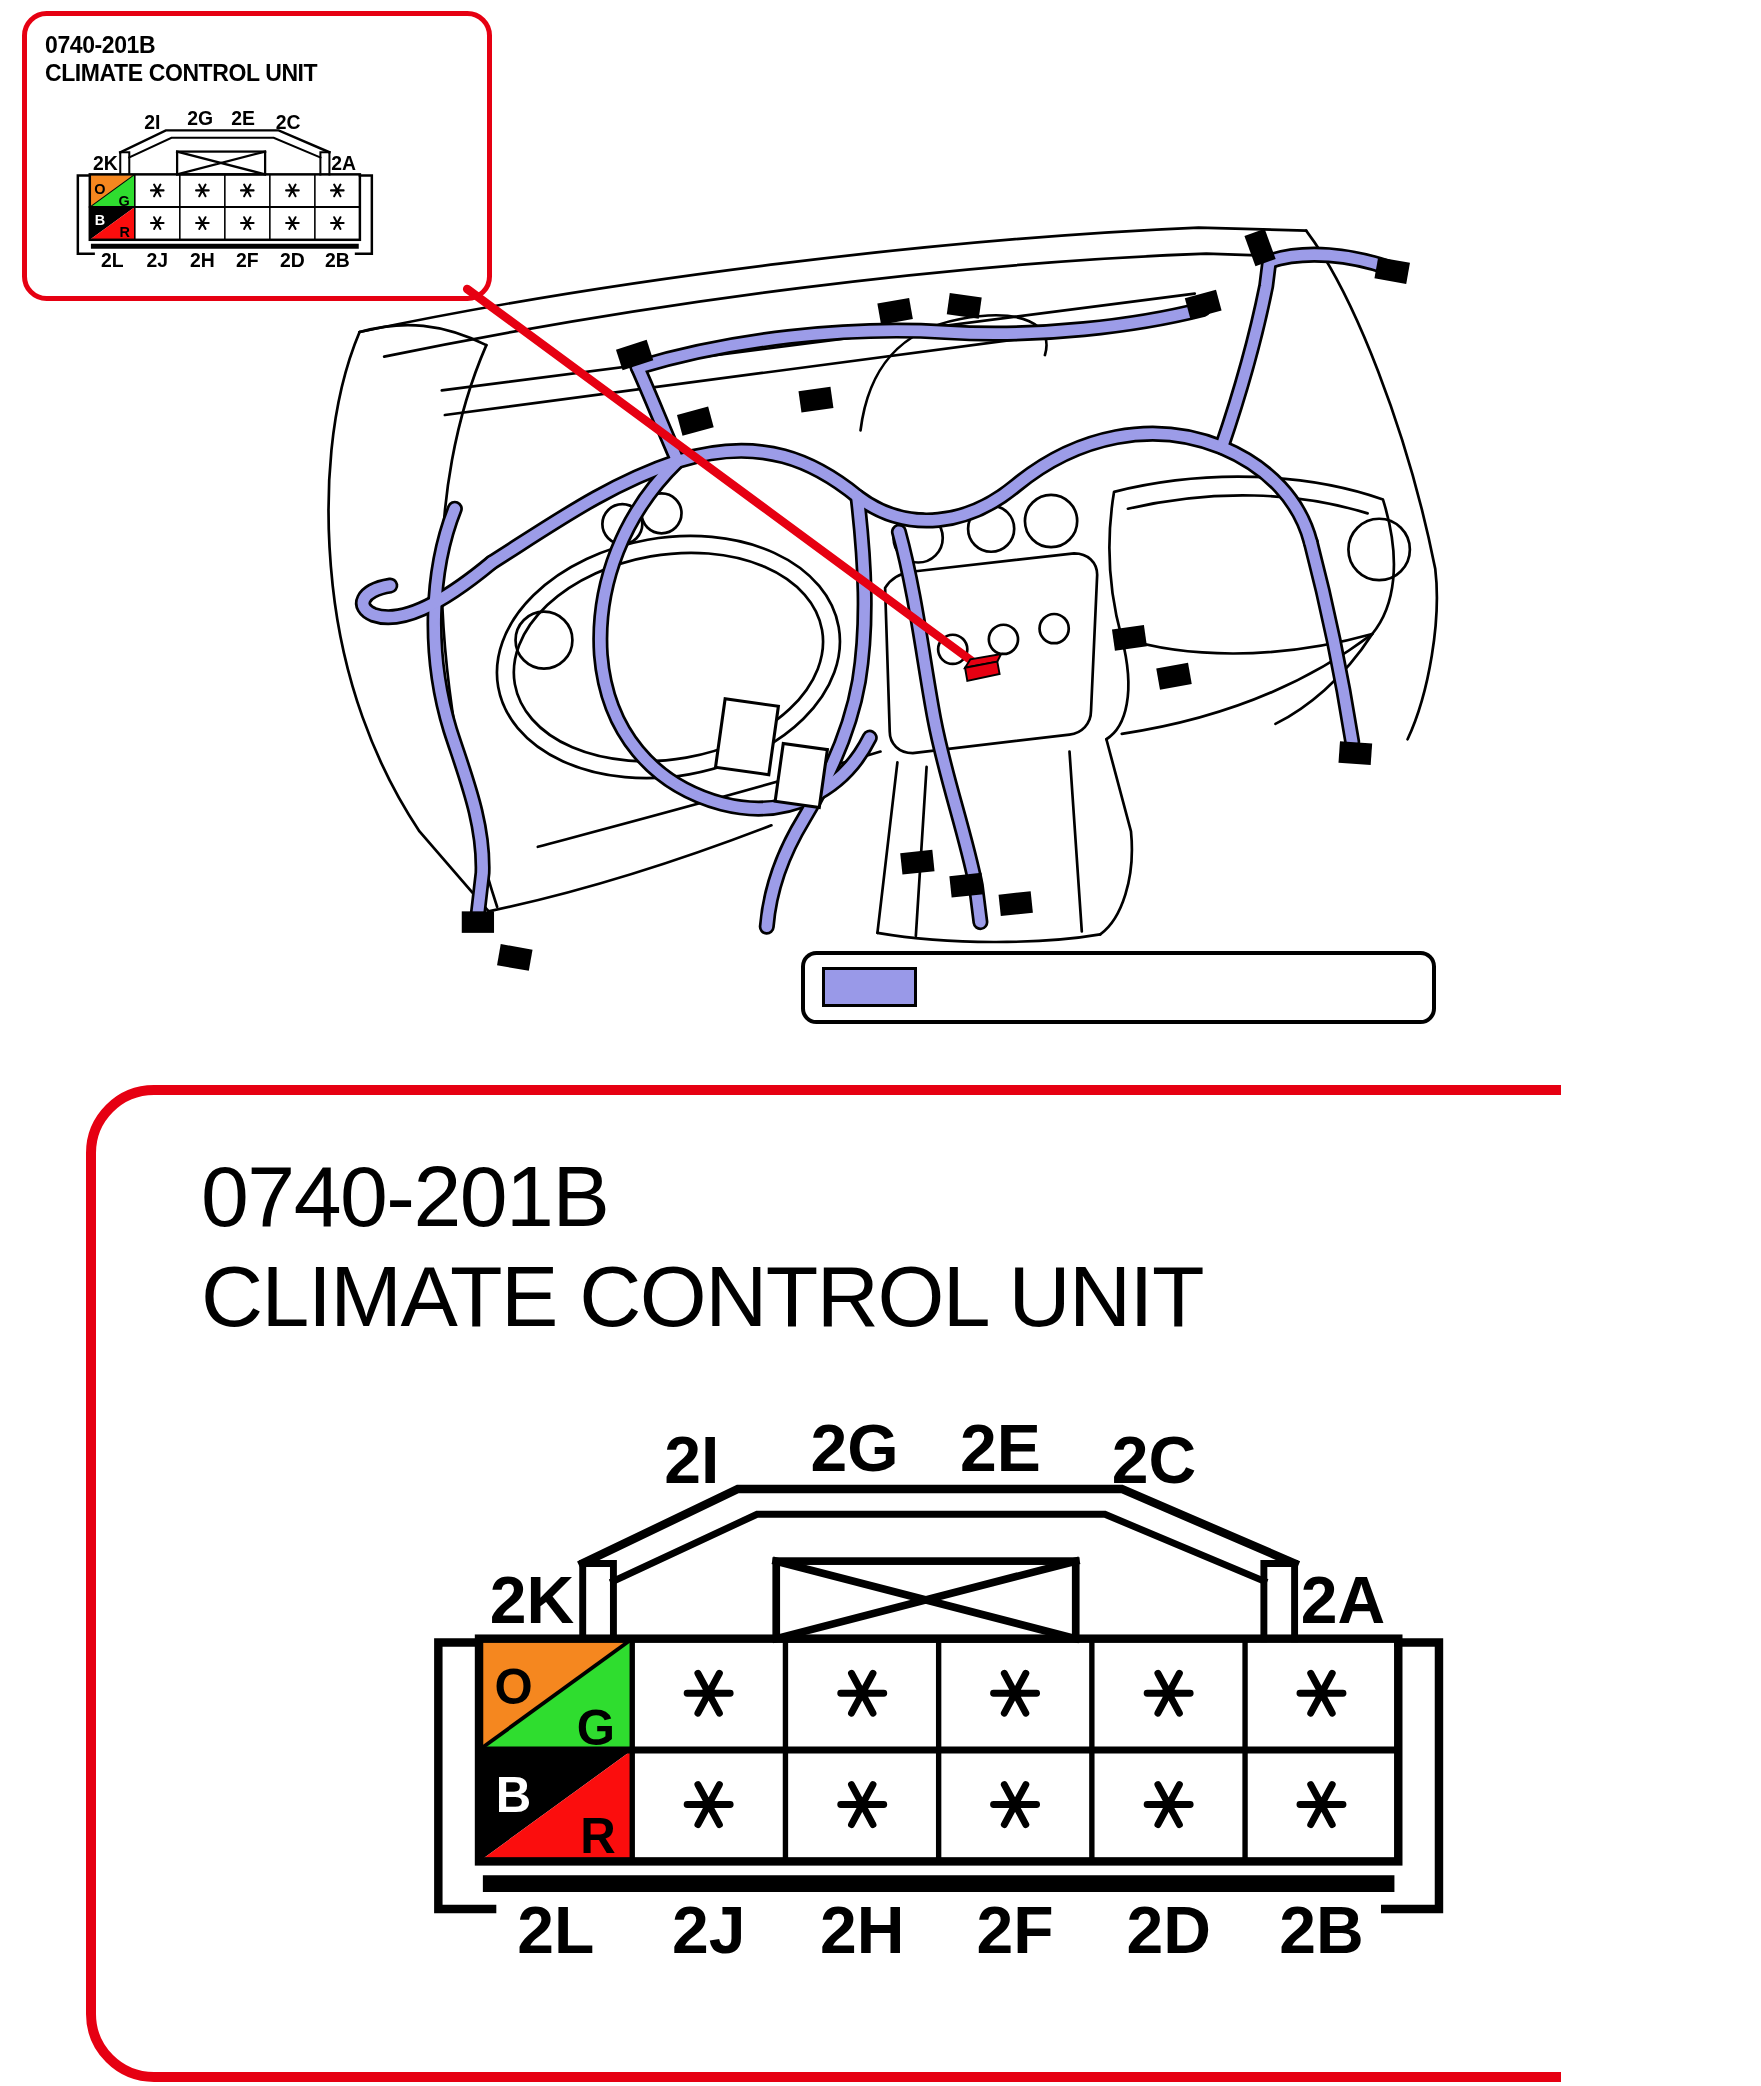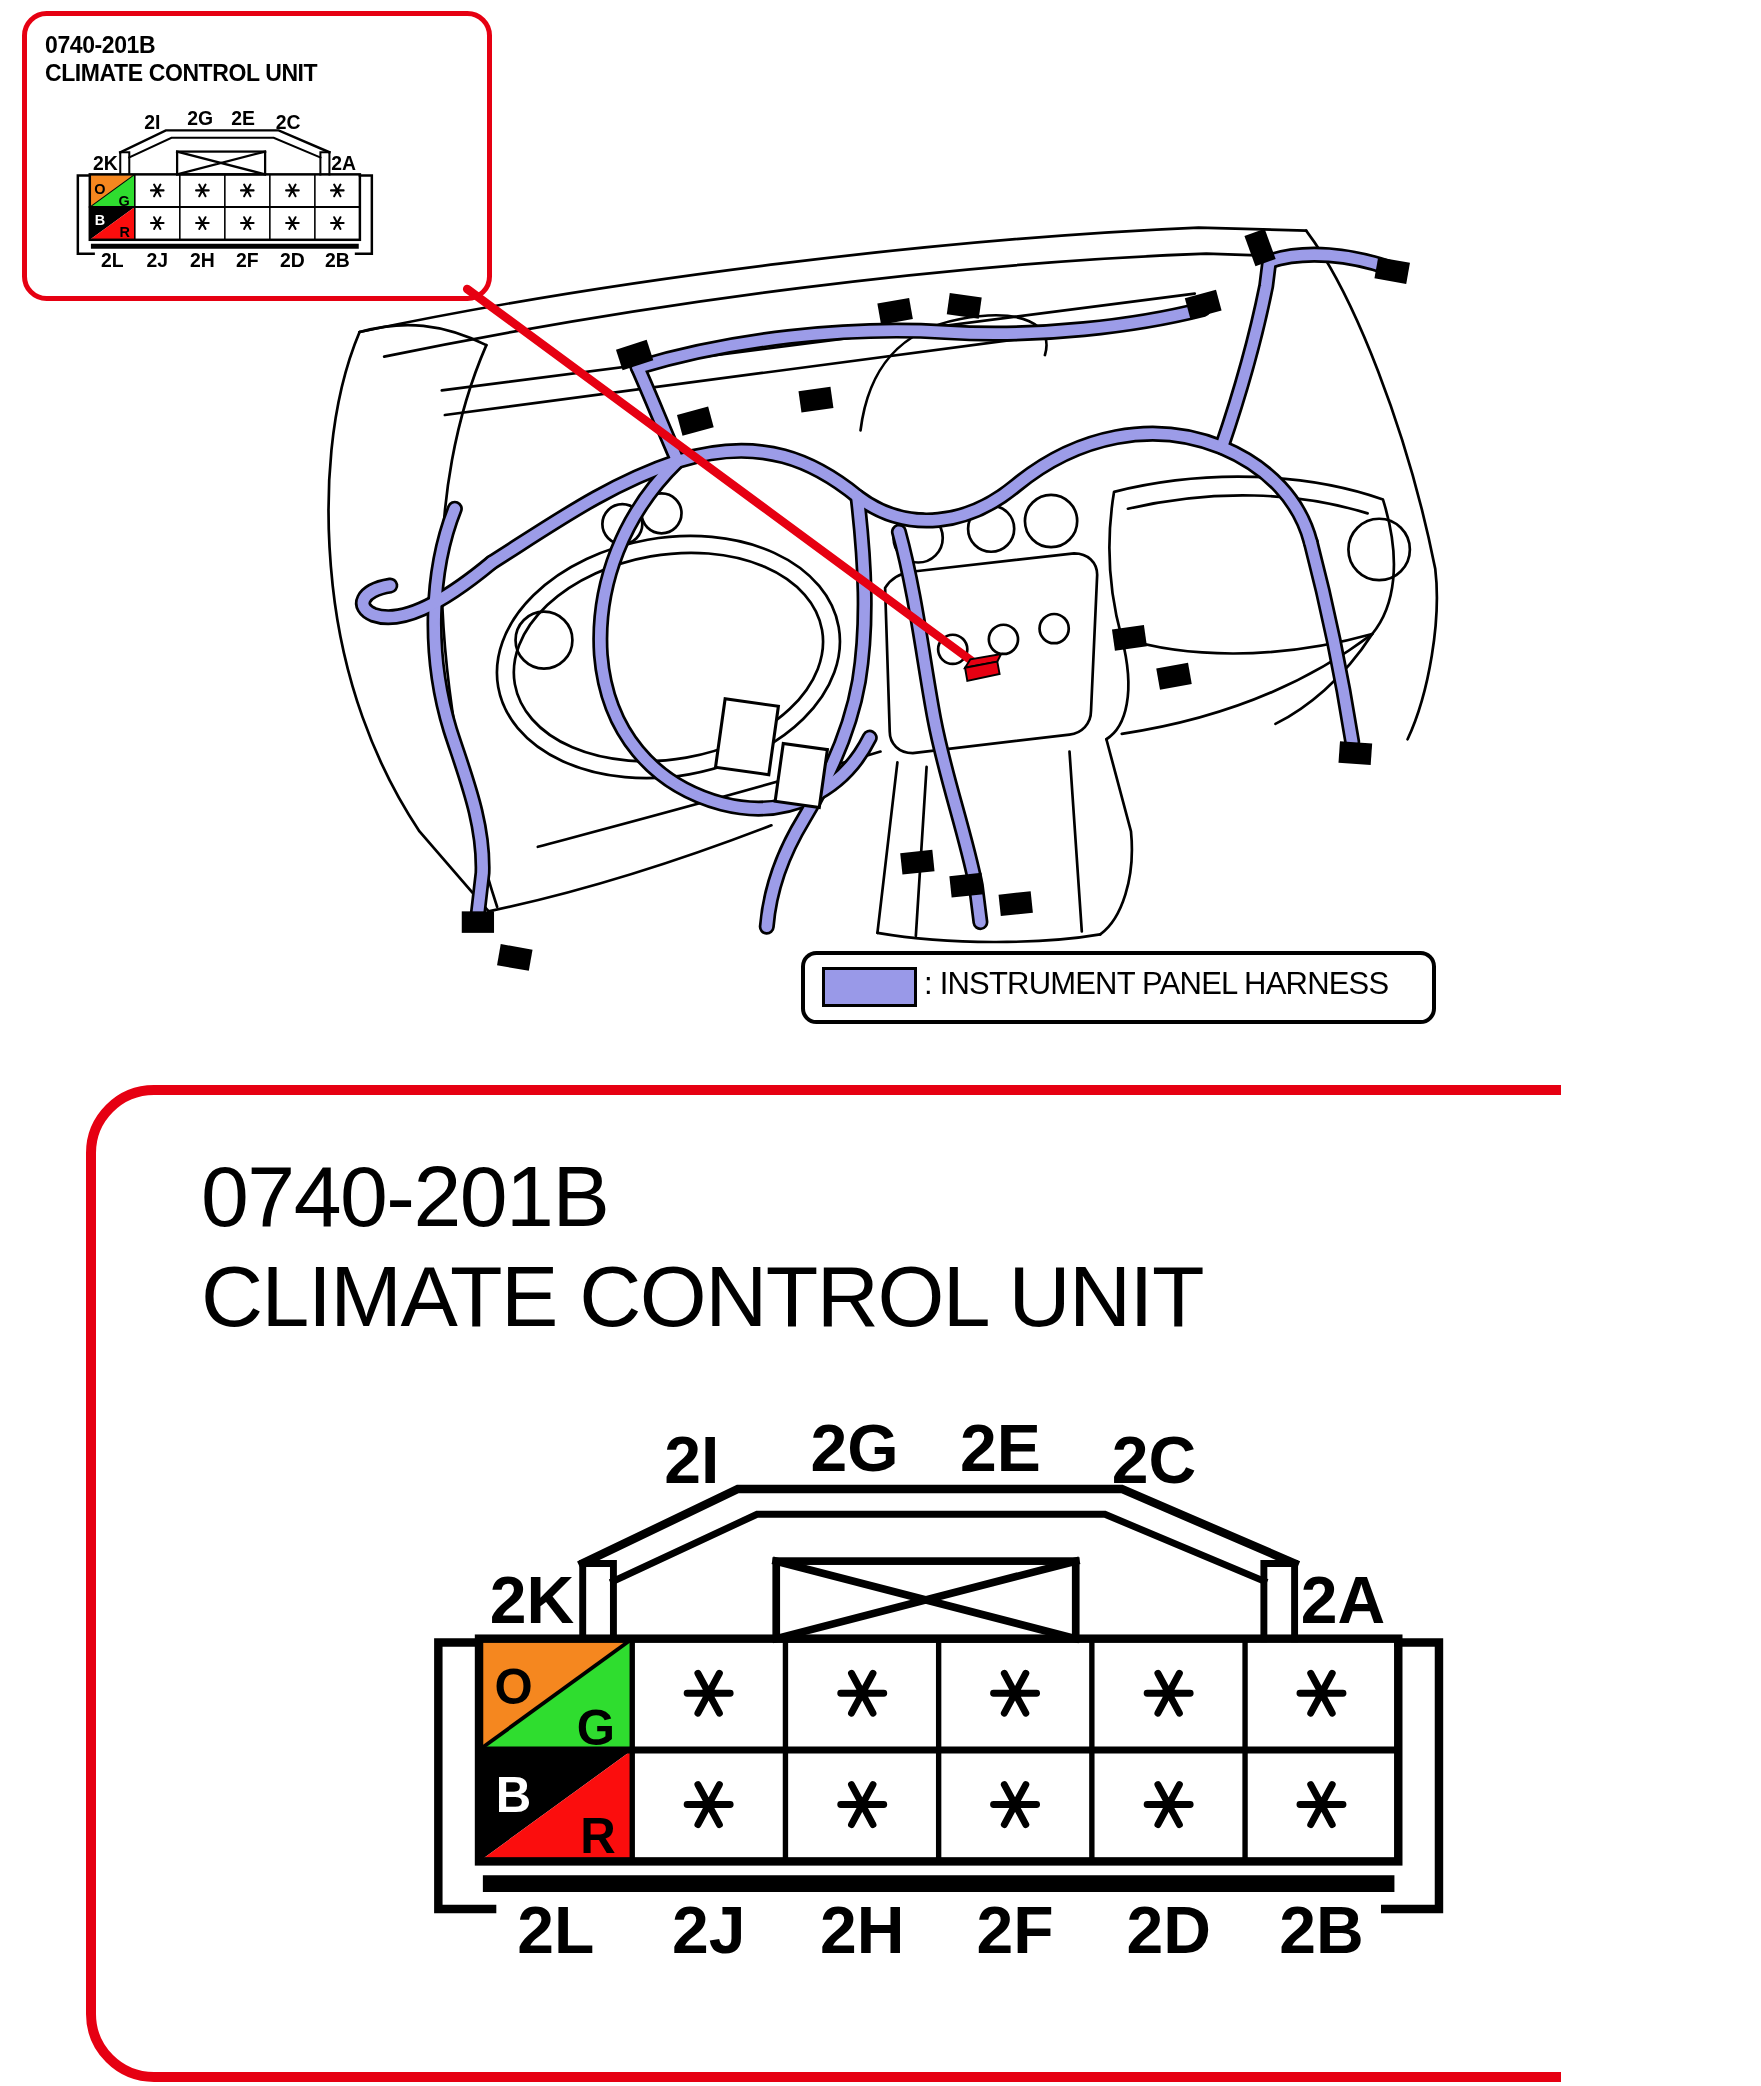--- a/index.html
+++ b/index.html
@@ -219,21 +219,20 @@
   <div class="abs inset-title">
     <span>0740-201B</span>
     <span>CLIMATE CONTROL UNIT</span>
   </div>
   <svg class="abs" style="left:71px;top:106px" width="307" height="176" viewBox="0 0 1360 780">
     <use href="#connector-diagram"></use>
   </svg>
 
   <div class="abs legend-box"></div>
   <div class="abs legend-swatch"></div>
-  <div class="abs legend-text">: INSTRUMENT PANEL HARNESS</div>
 
   <div class="abs detail-box"></div>
   <div class="abs detail-title">
     <span>0740-201B</span>
     <span>CLIMATE CONTROL UNIT</span>
   </div>
   <svg class="abs" style="left:415px;top:1406px" width="1045" height="599" viewBox="0 0 1360 780">
     <use href="#connector-diagram"></use>
   </svg>
 

